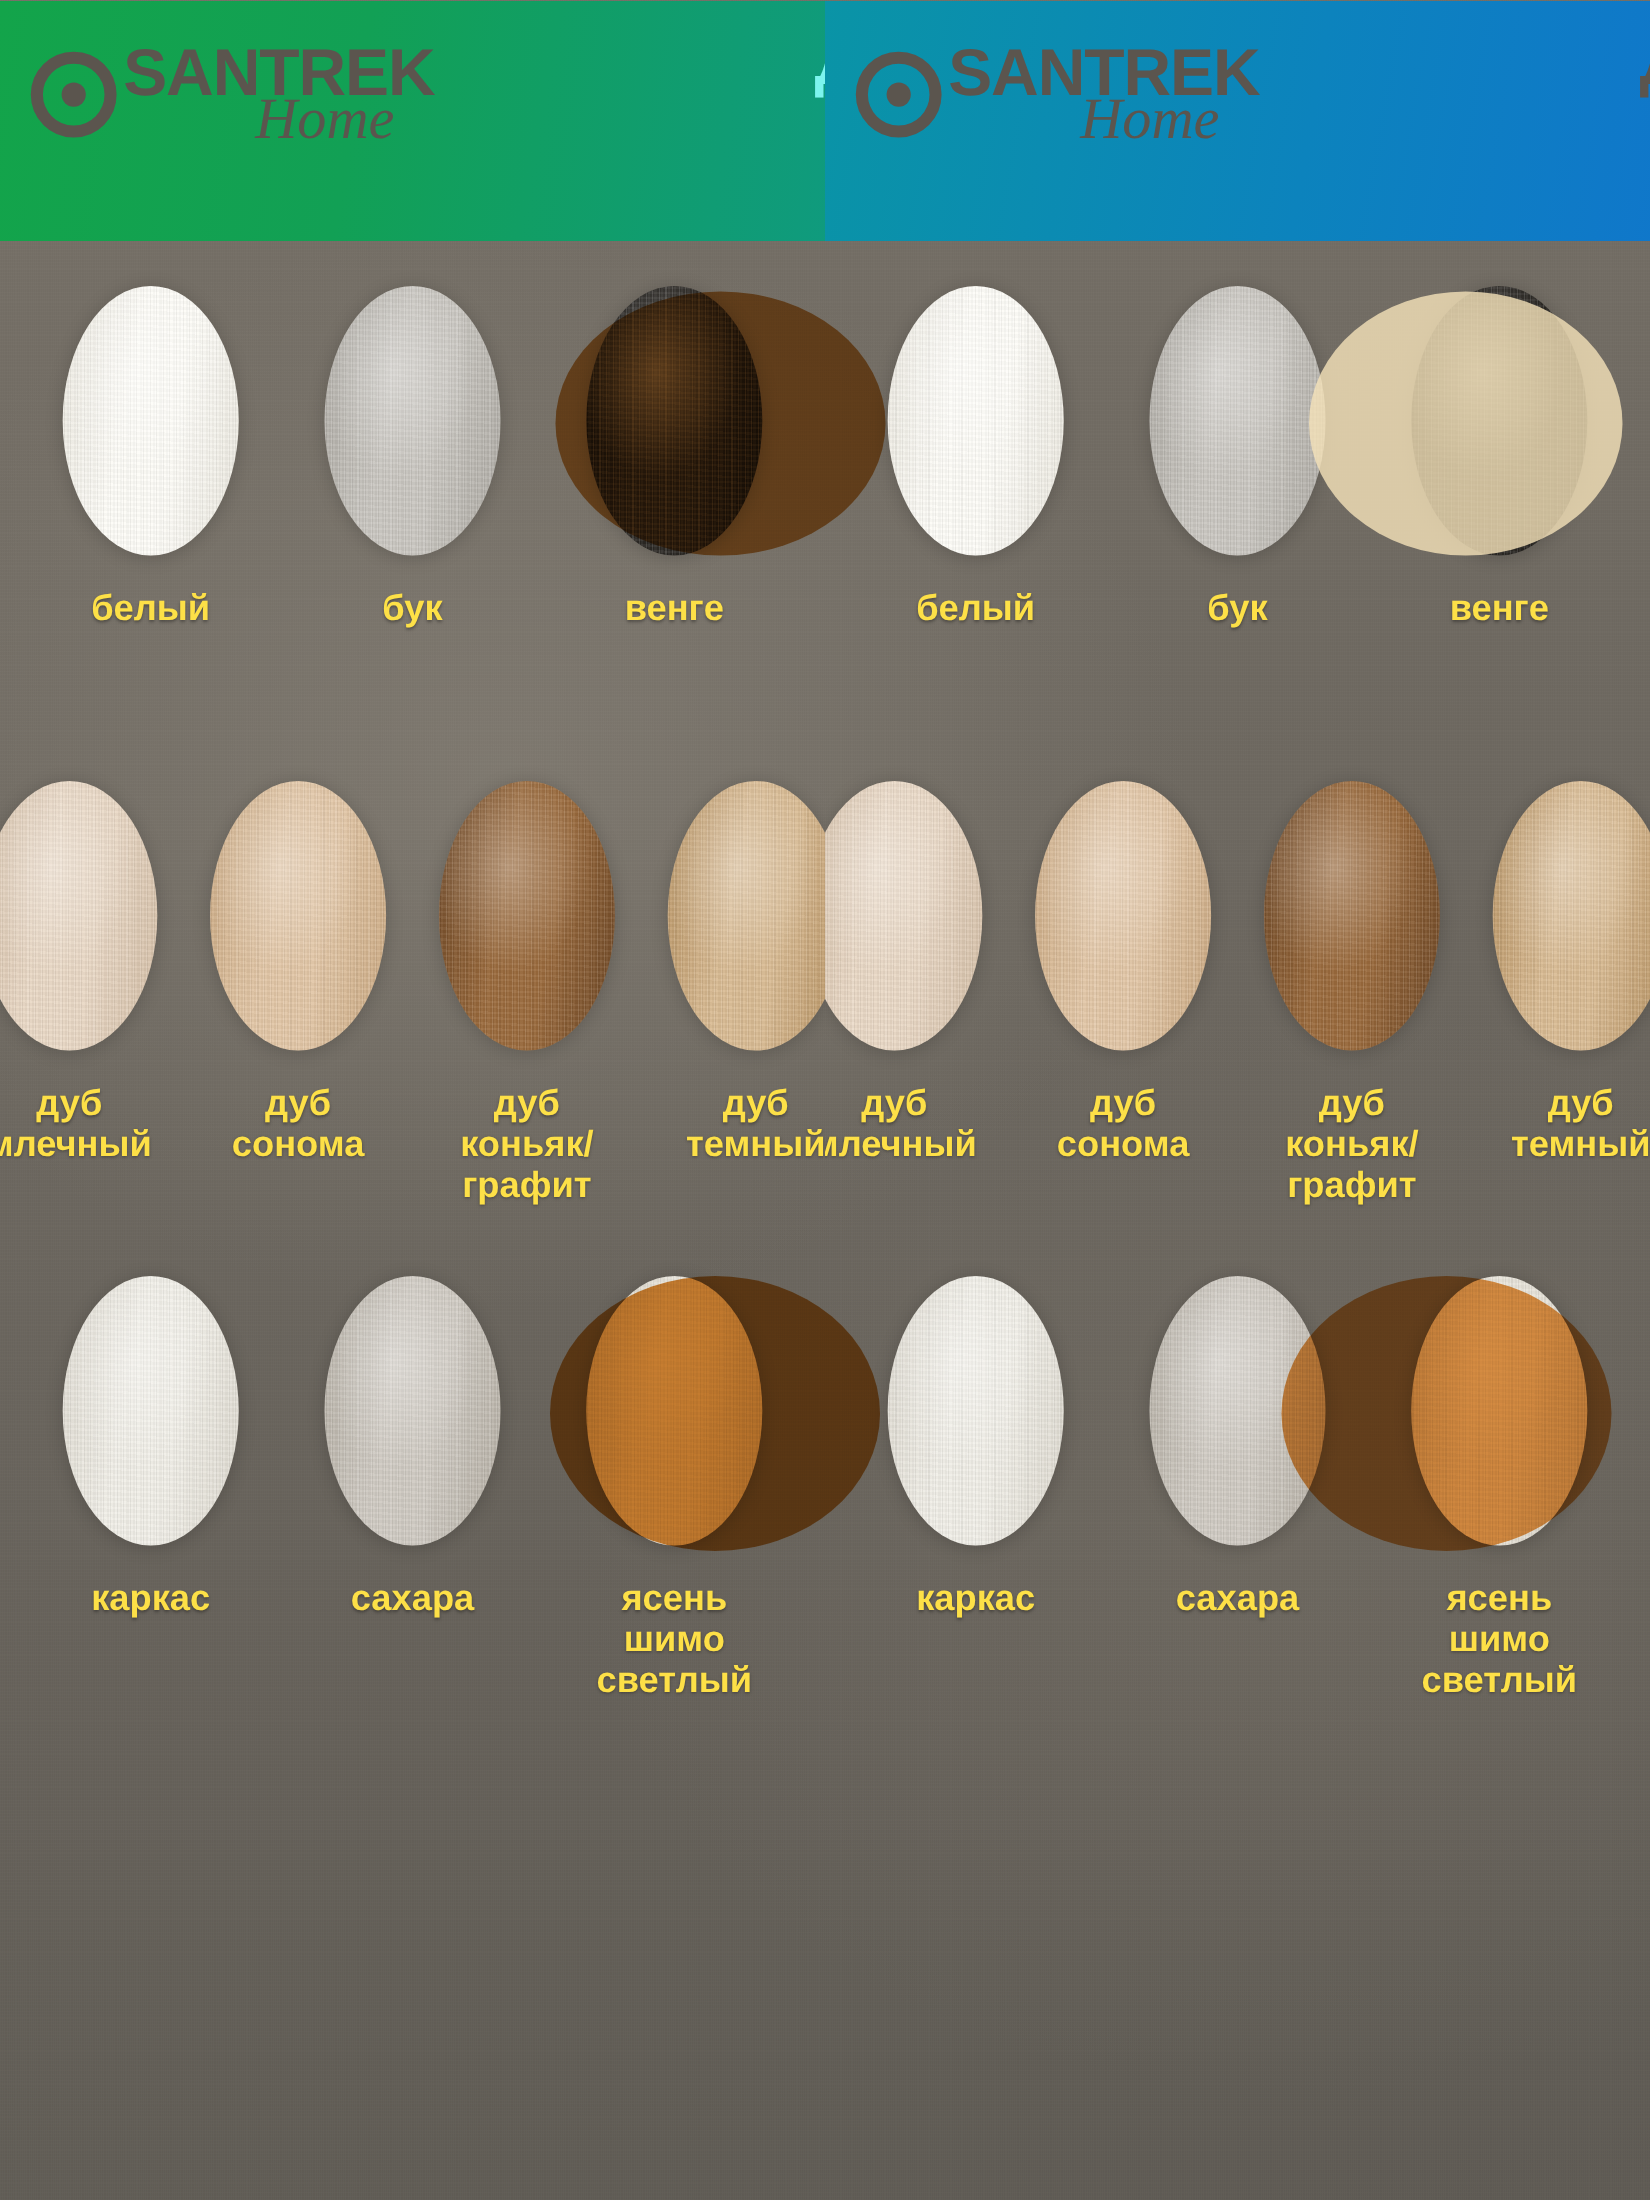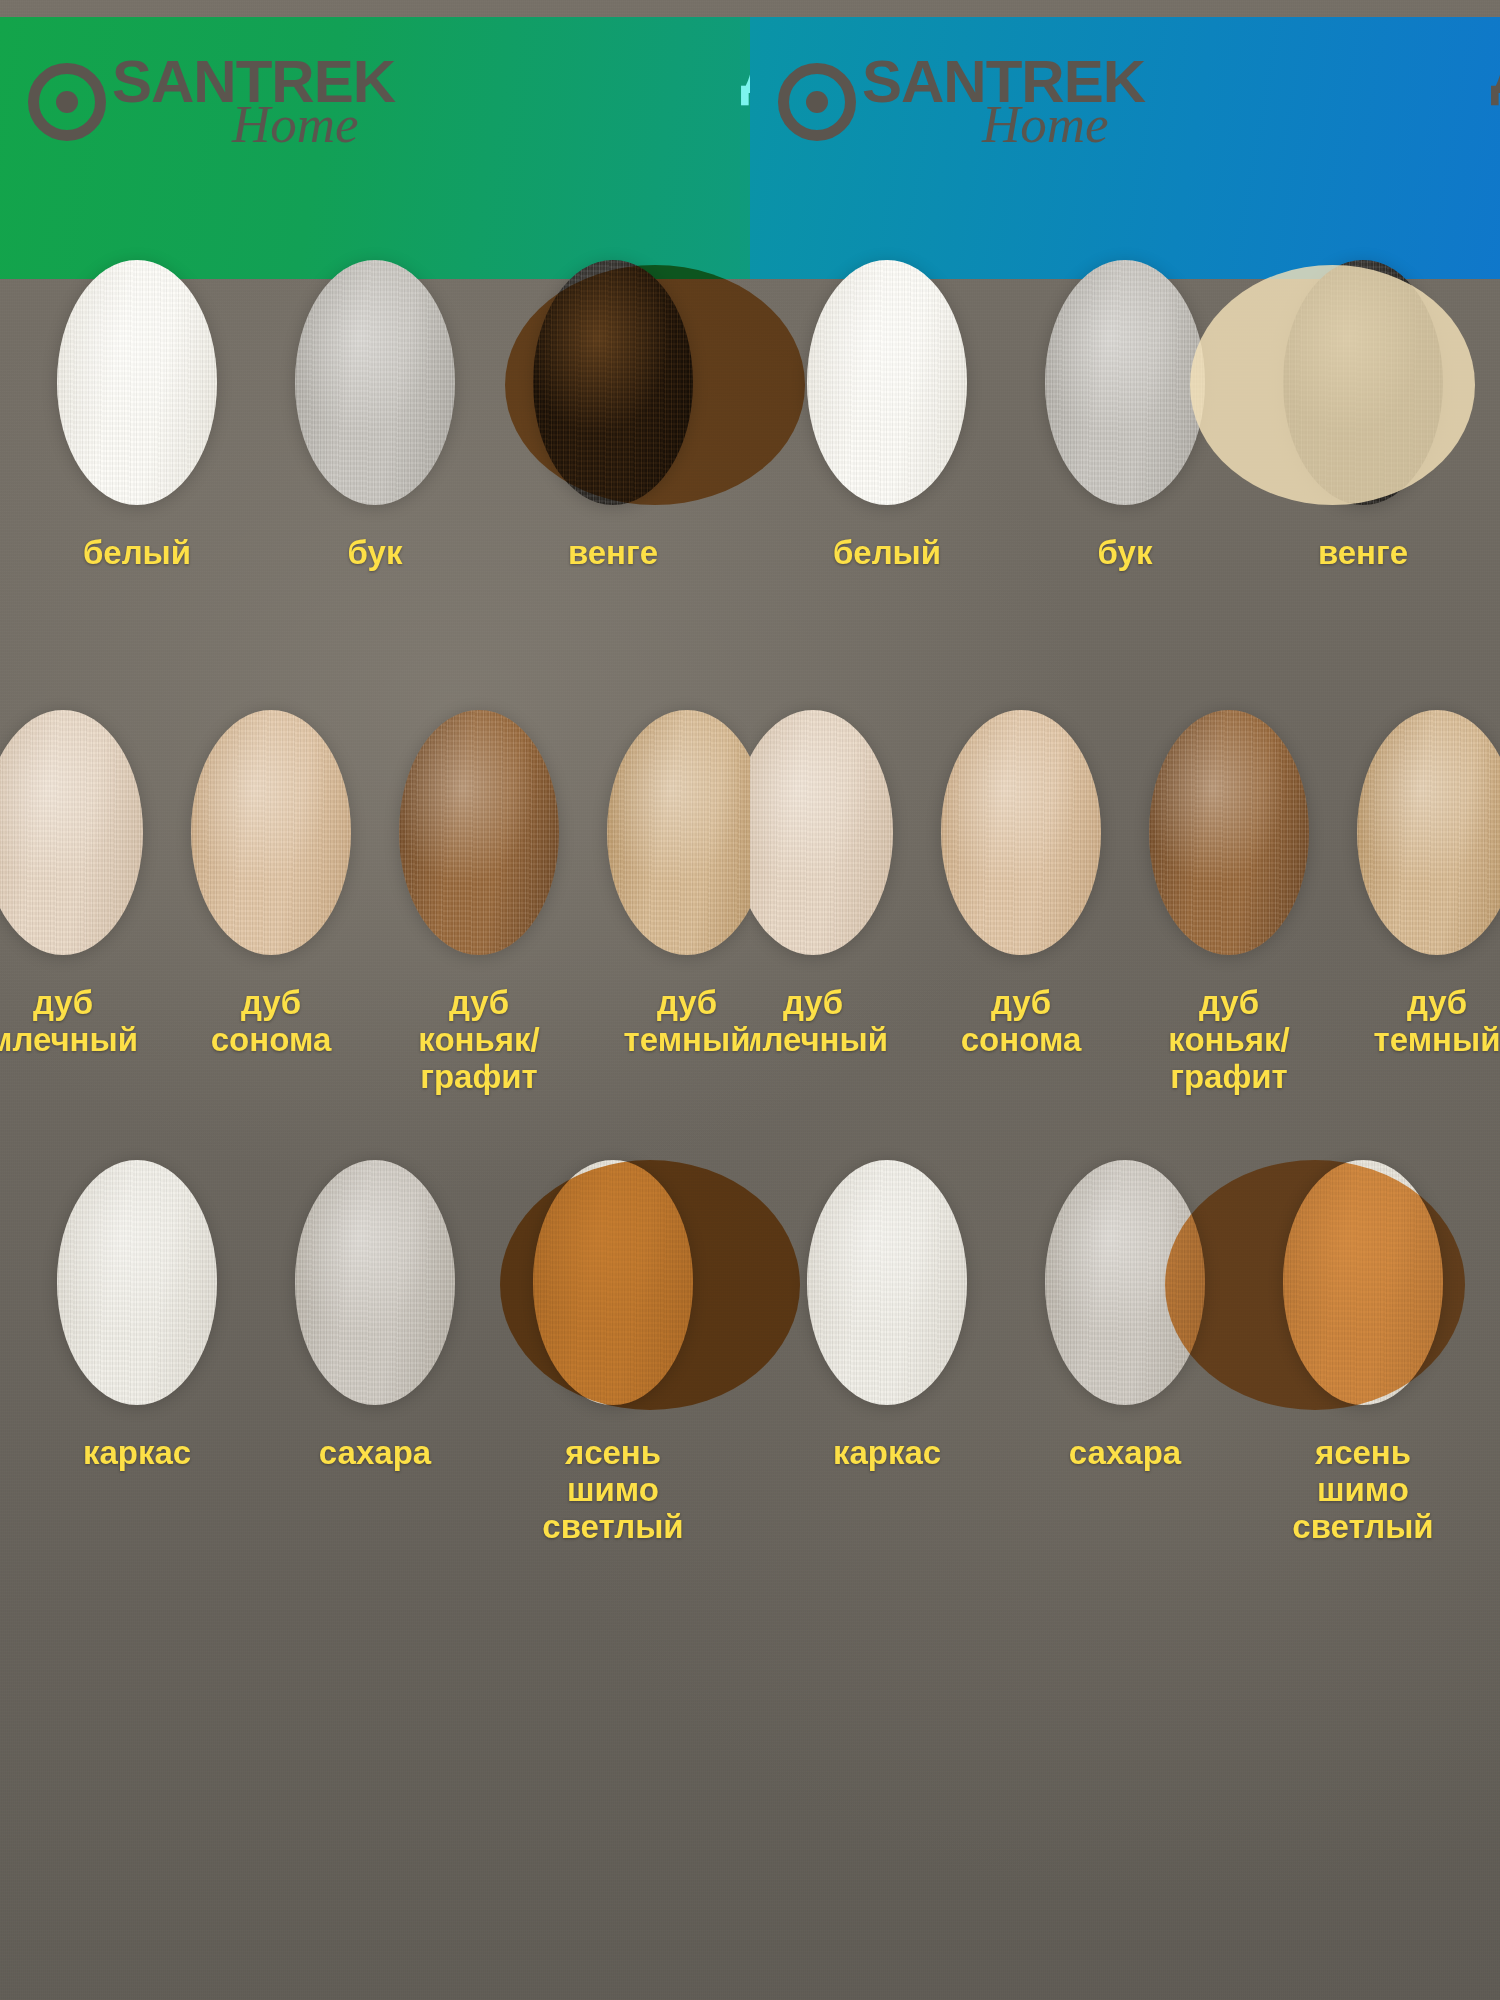--- a/index.html
+++ b/index.html
@@ -31,22 +31,22 @@
       repeating-linear-gradient(0deg, rgba(255,255,255,.04) 0 1px, rgba(0,0,0,.04) 1px 3px);
   }
 
   
   .half { position: absolute; top: 0; height: 2000px; width: 750px; overflow: hidden; }
   .half.left  { left: 0; }
   .half.right { left: 750px; }
 
   
   .header {
-    position: absolute; top: 17px; left: 0;
-    width: 1175px; height: 262px;
+    position: absolute; top: 1px; left: 0;
+    width: 1175px; height: 218px;
     border-bottom-right-radius: 34px;
     overflow: hidden;
   }
   .half.left .header  { background: linear-gradient(100deg, #13a44a 0%, #12a055 28%, #0f9a83 70%, #0e93a0 100%); }
   .half.right .header { background: linear-gradient(100deg, #0a94a6 0%, #0c83bd 38%, #1173cf 75%, #1168c9 100%); }
 
   .brand {
     position: absolute; left: 28px; top: 38px;
     display: flex; align-items: center; gap: 6px;
   }

